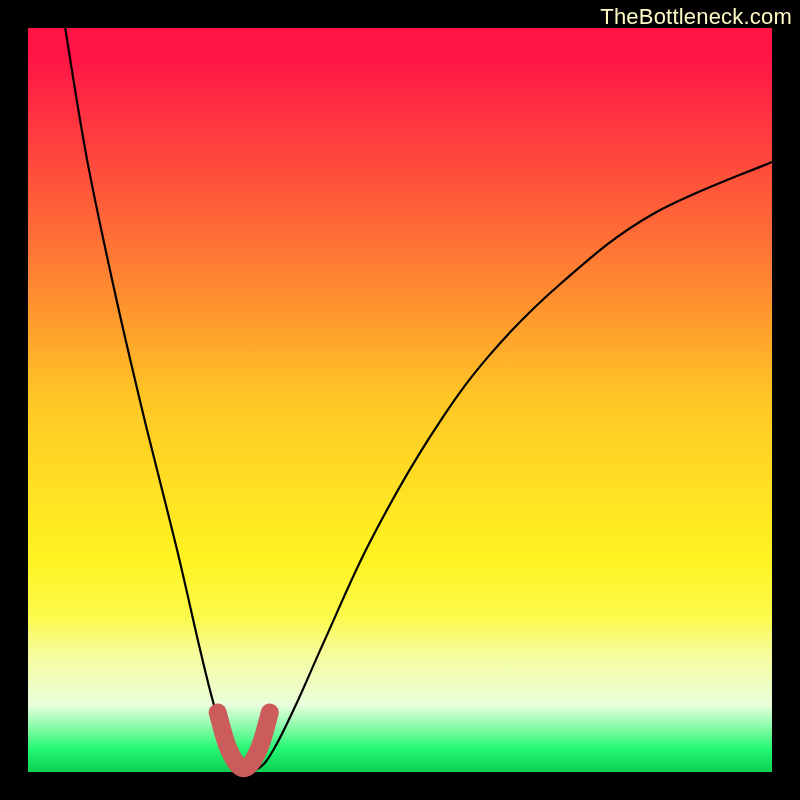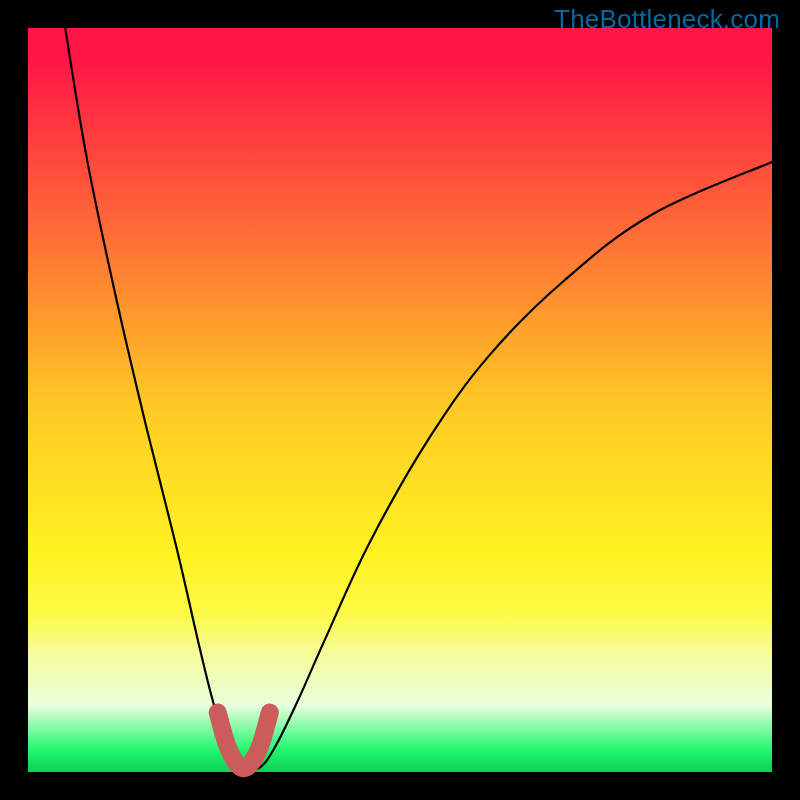--- a/index.html
+++ b/index.html
@@ -27,23 +27,23 @@
       #fcfa4a 79%,
       #f6fc9a 84%,
       #e9ffdd 91%,
       #22f771 97%,
       #0ccf53 100%
     );
   }
   .watermark {
     position: absolute;
     top: 4px;
-    right: 20px;
-    color: #0369a1;
-    font-size: 26px;
+    right: 8px;
+    color: #fef9c3;
+    font-size: 22px;
     font-weight: 500;
     letter-spacing: 0.2px;
     z-index: 50;
   }
   svg {
     position: absolute;
     left: 0;
     top: 0;
     width: 744px;
     height: 744px;

